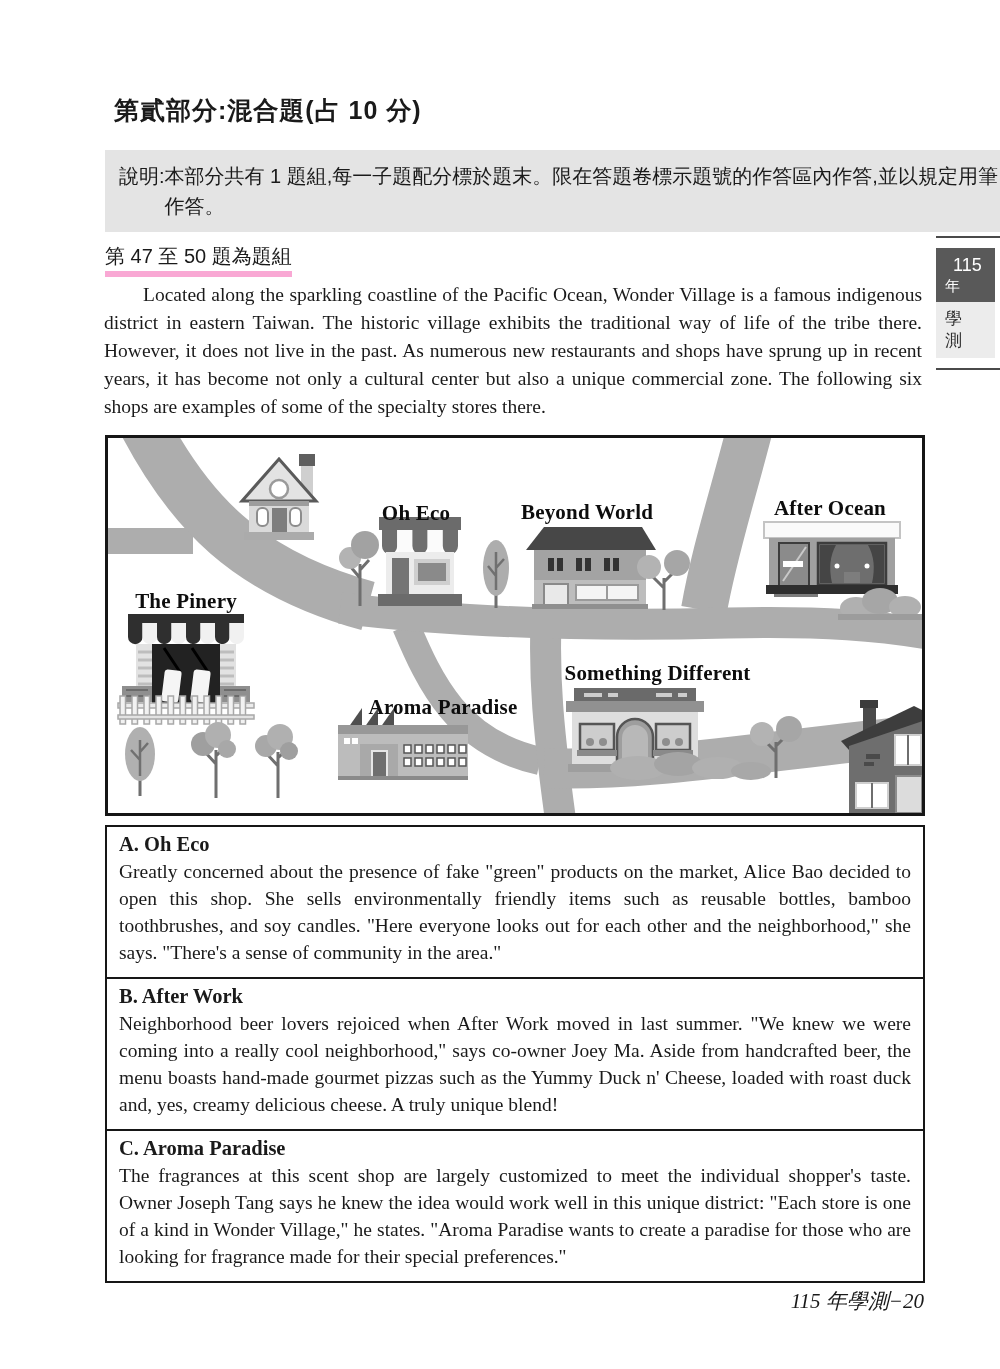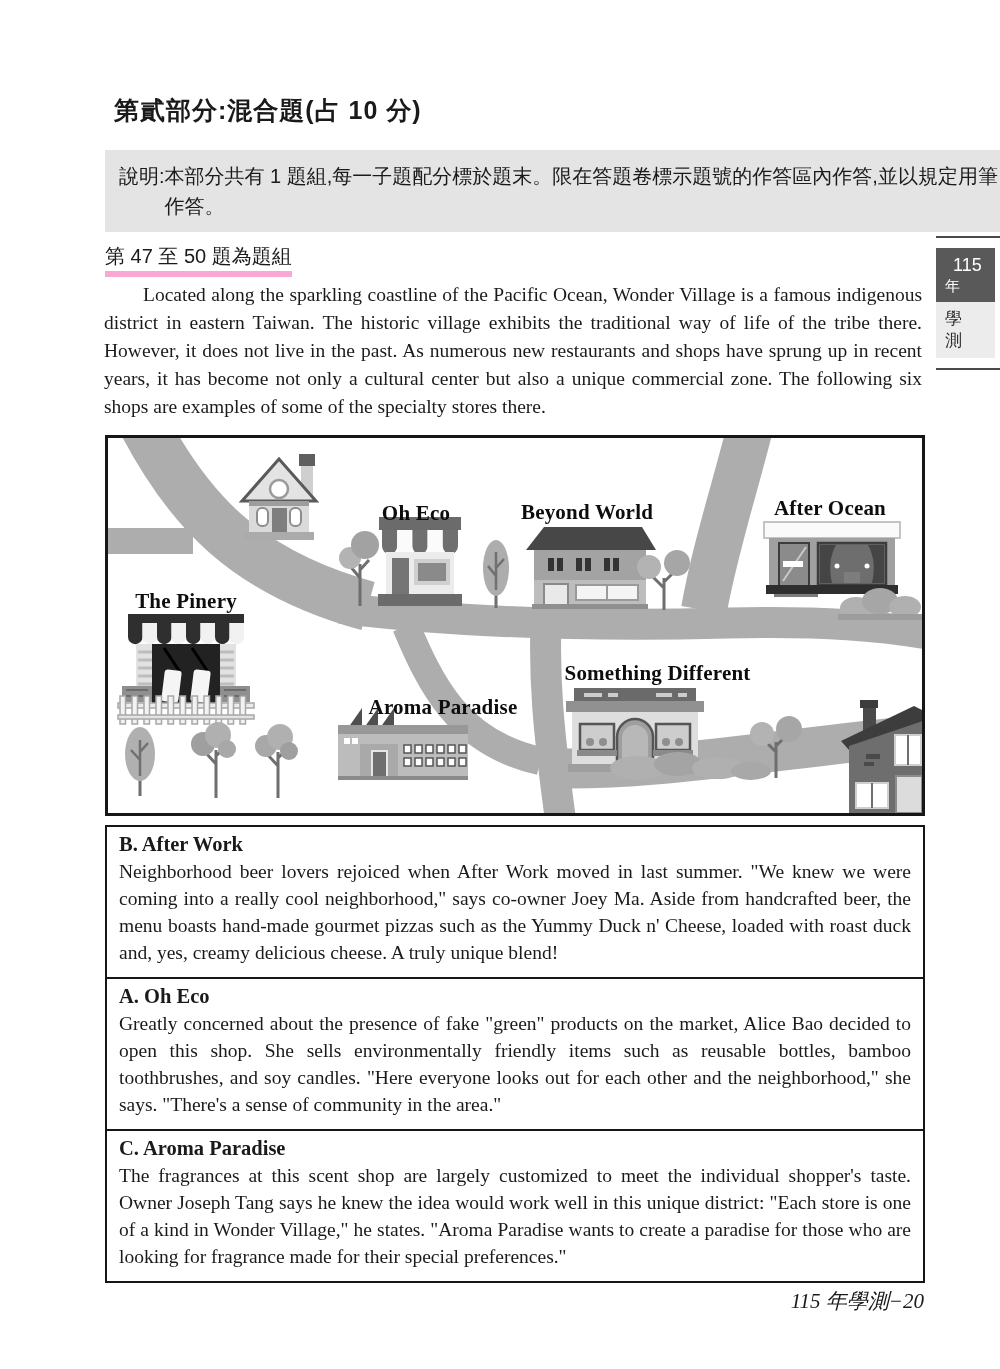--- a/index.html
+++ b/index.html
@@ -309,26 +309,26 @@
     <div class="map-label" style="left:238px; top:46px; width:140px;margin-top:17px;">Oh Eco</div>
     <div class="map-label" style="left:384px; top:62px; width:190px;">Beyond World</div>
     <div class="map-label" style="left:627px; top:58px; width:190px;">After Ocean</div>
     <div class="map-label" style="left:0px; top:151px; width:156px;">The Pinery</div>
     <div class="map-label" style="left:437px; top:223px; width:225px;">Something Different</div>
     <div class="map-label" style="left:240px; top:257px; width:190px;">Aroma Paradise</div>
   </div>
 
   <div class="shop-boxes">
     <section class="shop">
+      <h2>A. Oh Eco</h2>
+      <p>Greatly concerned about the presence of fake "green" products on the market, Alice Bao decided to open this shop. She sells environmentally friendly items such as reusable bottles, bamboo toothbrushes, and soy candles. "Here everyone looks out for each other and the neighborhood," she says. "There's a sense of community in the area."</p>
+    </section>
+    <section class="shop">
       <h2>B. After Work</h2>
       <p>Neighborhood beer lovers rejoiced when After Work moved in last summer. "We knew we were coming into a really cool neighborhood," says co-owner Joey Ma. Aside from handcrafted beer, the menu boasts hand-made gourmet pizzas such as the Yummy Duck n' Cheese, loaded with roast duck and, yes, creamy delicious cheese. A truly unique blend!</p>
-    </section>
-    <section class="shop">
-      <h2>A. Oh Eco</h2>
-      <p>Greatly concerned about the presence of fake "green" products on the market, Alice Bao decided to open this shop. She sells environmentally friendly items such as reusable bottles, bamboo toothbrushes, and soy candles. "Here everyone looks out for each other and the neighborhood," she says. "There's a sense of community in the area."</p>
     </section>
     <section class="shop">
       <h2>C. Aroma Paradise</h2>
       <p>The fragrances at this scent shop are largely customized to meet the individual shopper's taste. Owner Joseph Tang says he knew the idea would work well in this unique district: "Each store is one of a kind in Wonder Village," he states. "Aroma Paradise wants to create a paradise for those who are looking for fragrance made for their special preferences."</p>
     </section>
   </div>
 
   <div class="side-tab">
     <div class="tab-rule"></div>
     <div class="tab-dark">

